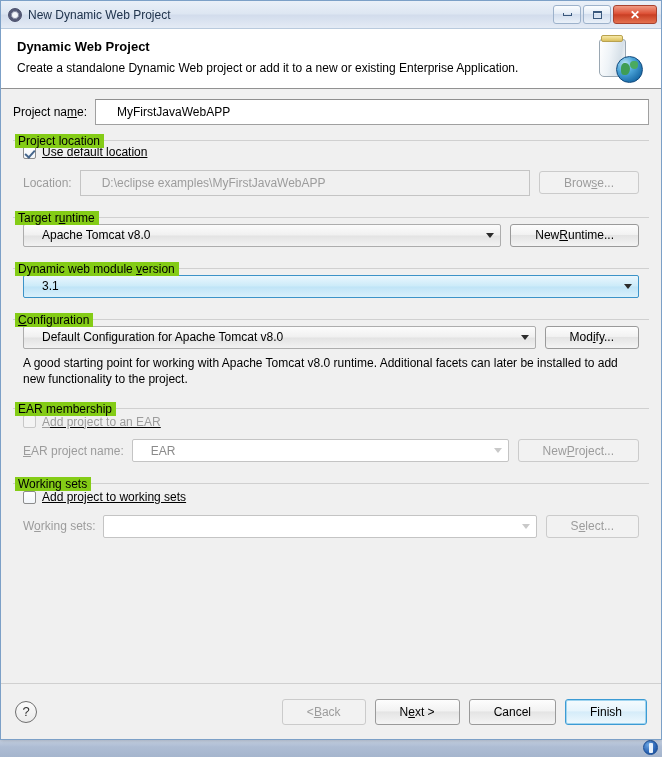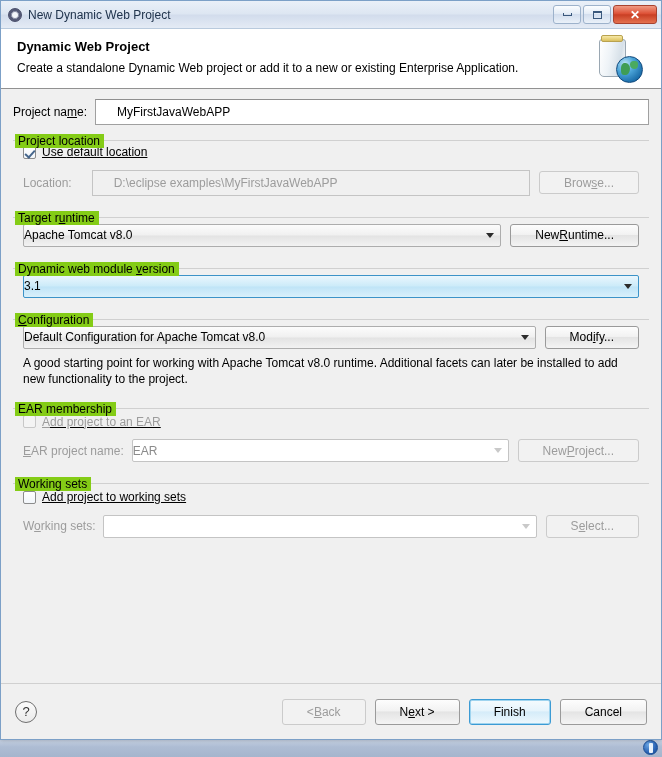--- a/index.html
+++ b/index.html
@@ -197,21 +197,21 @@
     border: solid #46668c; border-width: 0 2px 2px 0;
     transform: rotate(42deg);
   }
   .cb.disabled { border-color: #c8c8c8; background: #f4f4f4; }
   
   .combo {
     flex: 1 1 auto; height: 23px;
     border: 1px solid #adadad; border-radius: 2px;
     background: linear-gradient(180deg,#fcfcfc 0%,#f0f0f0 48%,#e3e3e3 52%,#f2f2f2 100%);
     display: flex; align-items: center;
-    padding: 0 0 0 0;
+    padding: 0 0 0 18px;
     font-size: 12px; color: #000;
     position: relative; overflow: hidden; white-space: nowrap;
   }
   .combo .arrow {
     margin-left: auto; width: 20px; height: 100%;
     display: flex; align-items: center; justify-content: center;
   }
   .combo .arrow i {
     display: block; width: 0; height: 0;
     border-left: 4px solid transparent; border-right: 4px solid transparent;
@@ -297,21 +297,21 @@
 
     <div class="group">
       <span class="group-title">Project location</span>
       <div class="group-line"></div>
       <div class="group-inner">
         <div class="cbwrap">
           <span class="cb checked"></span>
           <label class="lbl"><span>Use </span><u>d</u><span>efault location</span></label>
         </div>
         <div class="row mt4" style="margin-top:8px;">
-          <label class="lbl dim" style="margin-right:20px;">Location:</label>
+          <label class="lbl dim" style="margin-right:8px;">Location:</label>
           <div class="txt disabled">D:\eclipse examples\MyFirstJavaWebAPP</div>
           <span class="btn disabled" style="margin-left:9px;min-width:92px;">
               <span>Brow</span>
               <u>s</u>
               <span>e...</span>
             </span>
         </div>
       </div>
     </div>
 
@@ -431,17 +431,17 @@
     <span class="btn disabled">
         <span>&lt; </span>
         <u>B</u>
         <span>ack</span>
       </span>
     <span class="btn">
         <span>N</span>
         <u>e</u>
         <span>xt &gt;</span>
       </span>
+    <span class="btn">Cancel</span>
     <span class="btn default">Finish</span>
-    <span class="btn">Cancel</span>
   </div>
 
 </div>
 
 </body></html>

